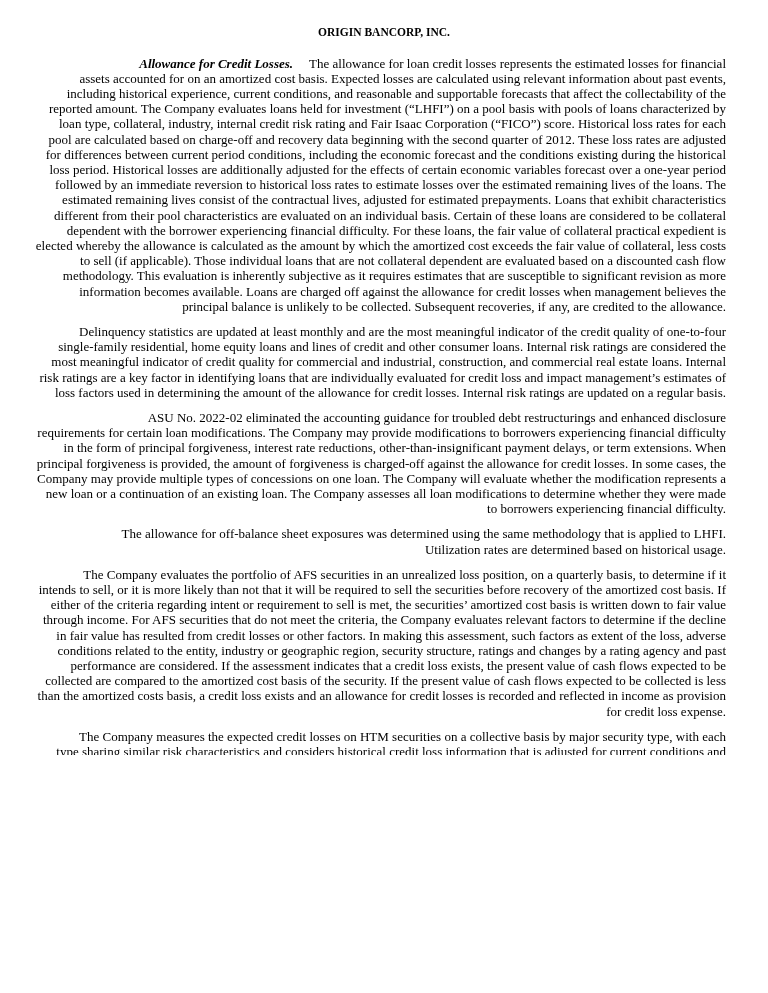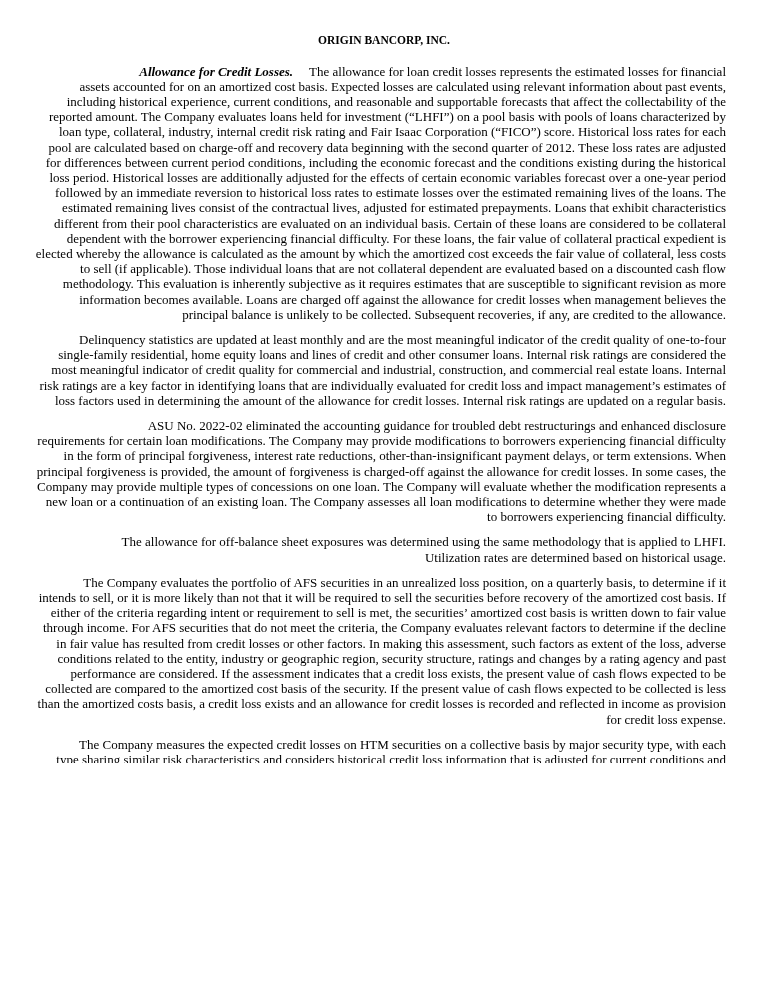--- a/index.html
+++ b/index.html
@@ -1,21 +1,21 @@
 <!DOCTYPE html>
 <html><head>
 <meta charset="utf-8">
 <style>
   * { margin: 0; padding: 0; box-sizing: border-box; }
   html, body { background: #ffffff; }
   .page {
     position: relative;
     width: 768px;
     height: 755px;
-    margin: 8px auto;
+    margin: 0 auto;
     background: #ffffff;
     color: #000000;
     font-family: "Liberation Serif", "DejaVu Serif", serif;
     overflow: hidden;
   }
   .doc-header {
     padding-top: 25px;
     text-align: center;
     font-weight: bold;
     font-size: 11.5px;

